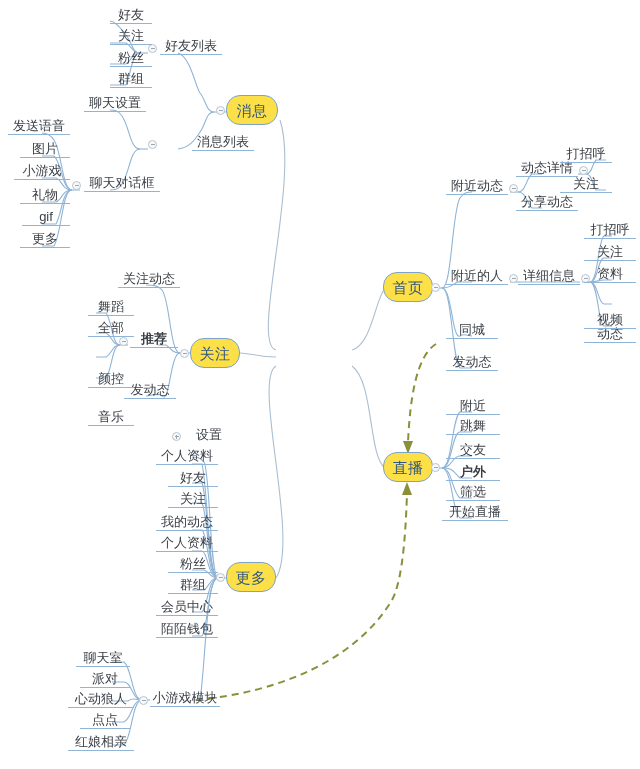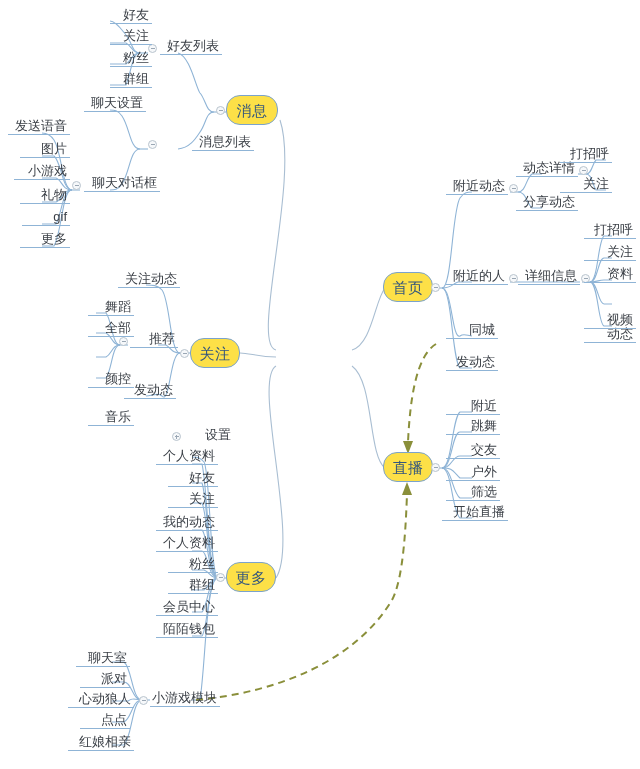--- a/index.html
+++ b/index.html
@@ -55,21 +55,21 @@
   }
   
   .textnode {
     font-size: 13px;
     color: #3a3f46;
     padding: 0 3px 2px 3px;
     box-sizing: border-box;
     text-align: center;
     display: flex;
     align-items: flex-end;
-    justify-content: flex-end;
+    justify-content: center;
   }
   .textnode.underline {
     border-bottom: 1.6px solid #8fb4d6;
   }
   .textnode.plain {
     border-bottom: none;
   }
   
   .toggle {
     position: absolute;
@@ -283,21 +283,21 @@
   <div class="node textnode underline" style="left:22px; top:209px; width:48px; height:17px;">
     <span>gif</span>
   </div>
   <div class="node textnode underline" style="left:20px; top:231px; width:50px; height:17px;">
     <span>更多</span>
   </div>
 
   <div class="node textnode underline" style="left:118px; top:271px; width:62px; height:17px;">
     <span>关注动态</span>
   </div>
-  <div class="node textnode underline" style="left:130px; top:331px; width:48px; height:17px;">
+  <div class="node textnode underline" style="left:130px; top:331px; width:48px; height:17px;font-weight:bold;">
     <span>推荐</span>
   </div>
   <div class="toggle" style="left:119px; top:337px;"></div>
   <div class="node textnode underline" style="left:124px; top:382px; width:52px; height:17px;">
     <span>发动态</span>
   </div>
 
   <div class="node textnode underline" style="left:88px; top:299px; width:46px; height:17px;">
     <span>舞蹈</span>
   </div>
@@ -420,21 +420,21 @@
 
   <div class="node textnode underline" style="left:446px; top:398px; width:54px; height:17px;">
     <span>附近</span>
   </div>
   <div class="node textnode underline" style="left:446px; top:418px; width:54px; height:17px;">
     <span>跳舞</span>
   </div>
   <div class="node textnode underline" style="left:446px; top:442px; width:54px; height:17px;">
     <span>交友</span>
   </div>
-  <div class="node textnode underline" style="left:446px; top:464px; width:54px; height:17px;">
+  <div class="node textnode underline" style="left:446px; top:464px; width:54px; height:17px;font-weight:bold;">
     <span>户外</span>
   </div>
   <div class="node textnode underline" style="left:446px; top:484px; width:54px; height:17px;">
     <span>筛选</span>
   </div>
   <div class="node textnode underline" style="left:442px; top:504px; width:66px; height:17px;">
     <span>开始直播</span>
   </div>
 
 </div>

